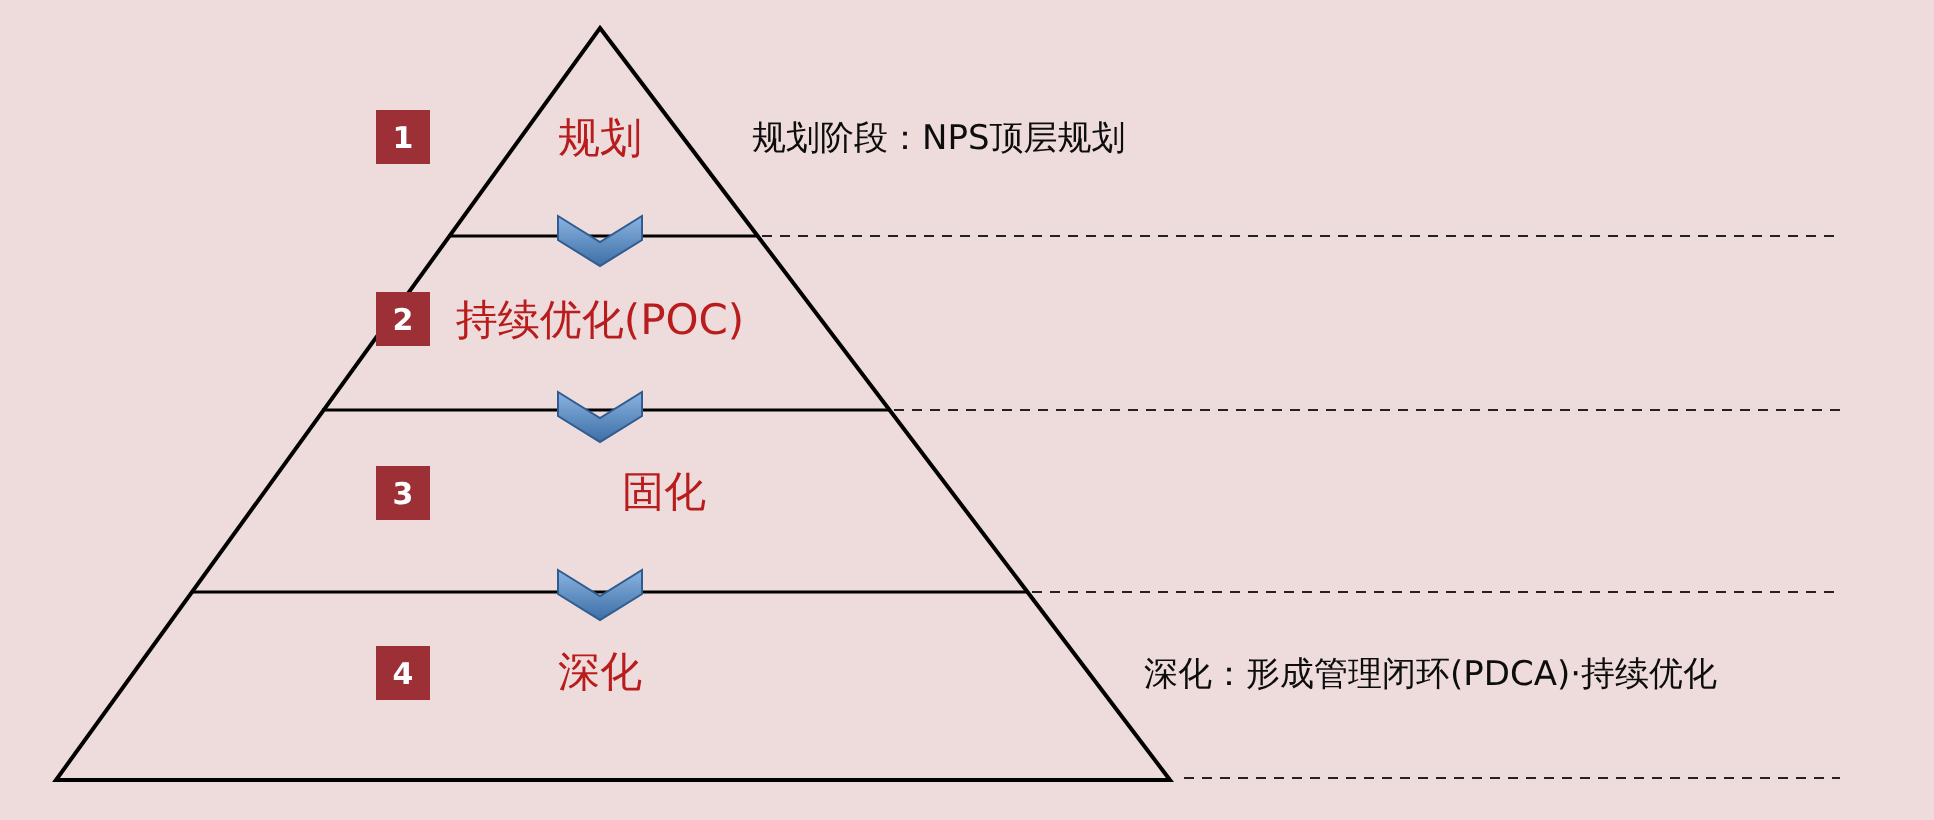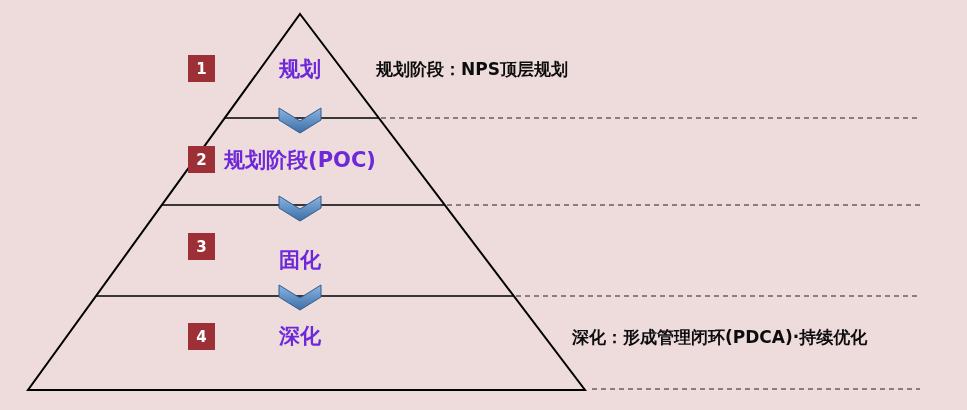--- a/index.html
+++ b/index.html
@@ -26,35 +26,35 @@
     color:#ffffff;
     font-size:15px;font-weight:bold;
     display:flex;align-items:center;justify-content:center;
     left:188px;
   }
   .level-label{
     position:absolute;
     transform:translate(-50%,-50%);
     left:300px;
     font-size:21px;
-    font-weight:bold;
-    color:#6d28d9;
+    font-weight:normal;
+    color:#b91c1c;
     white-space:nowrap;
   }
   .level-desc{
     position:absolute;
     transform:translateY(-50%);
     font-size:17px;
-    font-weight:bold;
+    font-weight:normal;
     color:#0d0d0d;
     white-space:nowrap;
   }
   .badge-1{top:55px;}  .label-1{top:69px;}  .desc-1{top:69px;left:376px;}
   .badge-2{top:146px;} .label-2{top:160px;} .desc-2{top:161px;left:452px;}
-  .badge-3{top:233px;} .label-3{top:260px;} .desc-3{top:247px;left:508px;}
+  .badge-3{top:233px;} .label-3{top:246px;margin-left:32px;} .desc-3{top:247px;left:508px;}
   .badge-4{top:323px;} .label-4{top:336px;} .desc-4{top:337px;left:572px;text-align:right;}
 </style>
 </head>
 <body>
 
 <div class="canvas">
 
   <svg class="pyramid-svg" viewBox="0 0 967 410" aria-hidden="true">
     <defs>
       <linearGradient id="arrowGrad" x1="0" y1="0" x2="0" y2="1">
@@ -77,21 +77,21 @@
     <polygon points="279,108 300,121 321,108 321,120 300,133 279,120" fill="url(#arrowGrad)" stroke="#2f5c8f" stroke-width="1"></polygon>
     <polygon points="279,196 300,209 321,196 321,208 300,221 279,208" fill="url(#arrowGrad)" stroke="#2f5c8f" stroke-width="1"></polygon>
     <polygon points="279,285 300,298 321,285 321,297 300,310 279,297" fill="url(#arrowGrad)" stroke="#2f5c8f" stroke-width="1"></polygon>
   </svg>
 
   <div class="level-badge badge-1">1</div>
   <div class="level-label label-1">规划</div>
   <div class="level-desc desc-1">规划阶段：NPS顶层规划</div>
 
   <div class="level-badge badge-2">2</div>
-  <div class="level-label label-2">规划阶段(POC)</div>
+  <div class="level-label label-2">持续优化(POC)</div>
 
   <div class="level-badge badge-3">3</div>
   <div class="level-label label-3">固化</div>
 
   <div class="level-badge badge-4">4</div>
   <div class="level-label label-4">深化</div>
   <div class="level-desc desc-4">深化：形成管理闭环(PDCA)·持续优化</div>
 
 </div>
 

